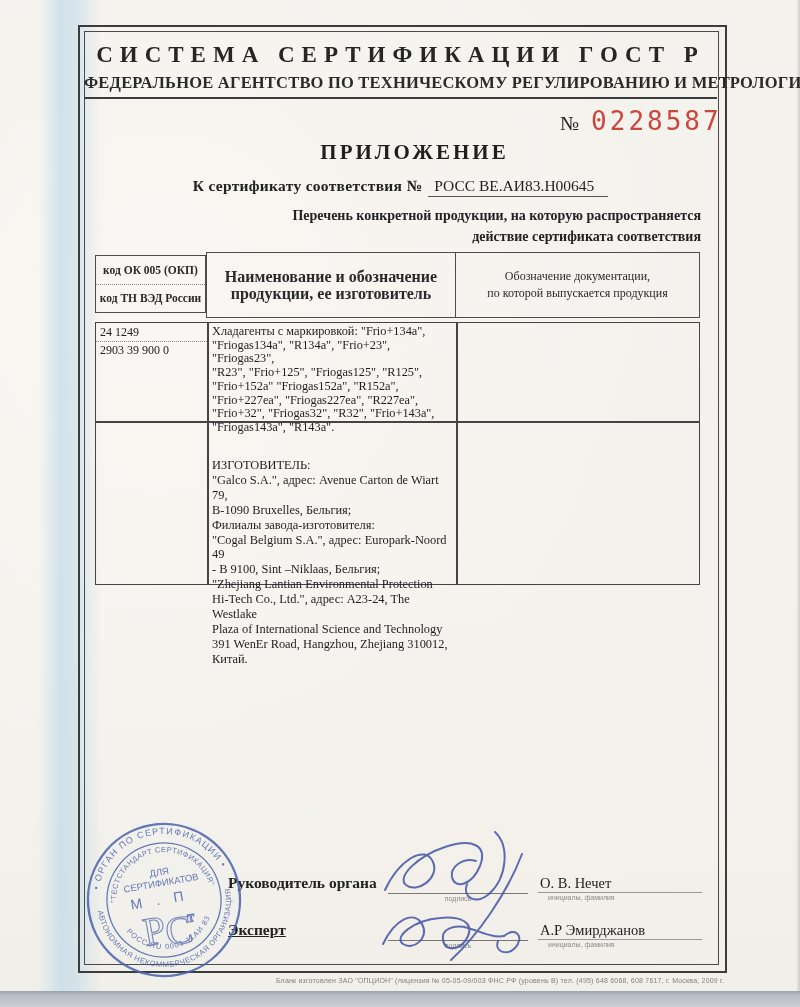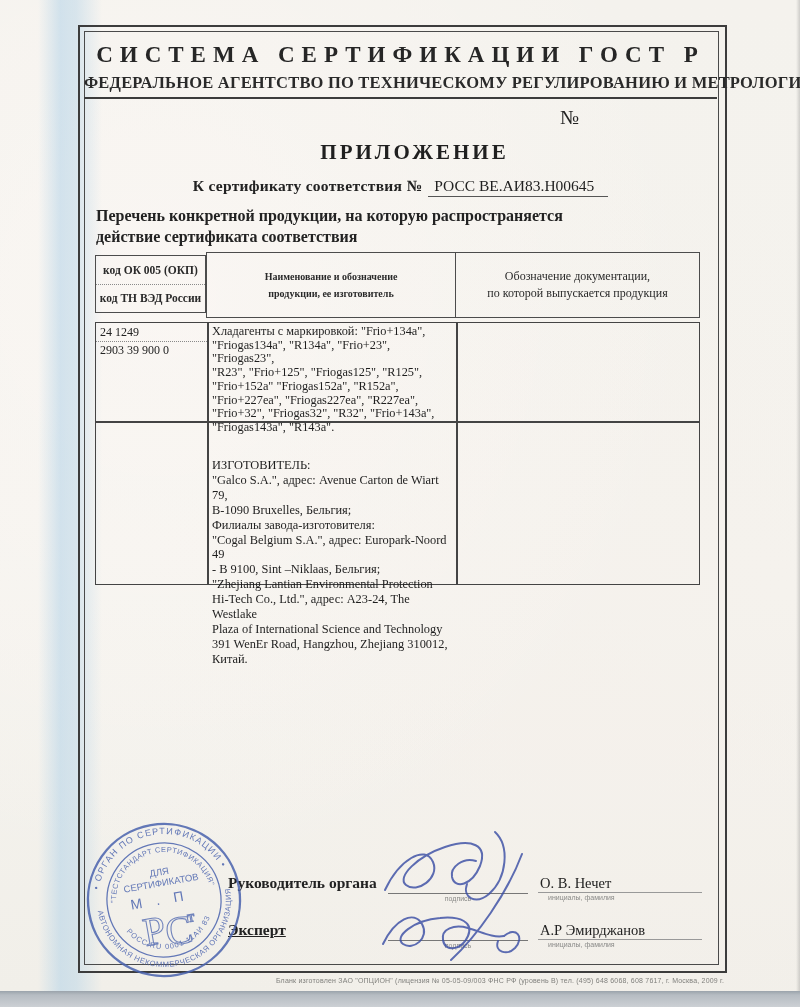--- a/index.html
+++ b/index.html
@@ -35,33 +35,33 @@
   .num-value{font-family:"DejaVu Sans Mono", monospace;font-size:26px;letter-spacing:3px;
          color:#c9473c;font-weight:normal;}
 
   .doc-title{position:absolute;left:84px;top:140px;width:633px;text-align:center;
          font-weight:bold;font-size:21px;letter-spacing:3px;color:#1f1f1f;margin-left:14px;}
   .cert-line{position:absolute;left:84px;top:177px;width:633px;text-align:center;
          font-size:15.5px;color:#222;}
   .cert-line b{letter-spacing:.3px;}
   .cert-value{display:inline-block;margin-left:2px;border-bottom:1px solid #555;
          padding:0 14px 1px 6px;font-weight:normal;}
-  .subtitle{position:absolute;left:96px;top:205px;width:633px;text-align:left;
-         font-weight:bold;font-size:16px;line-height:21px;color:#222;white-space:pre-line;}
+  .subtitle{position:absolute;left:68px;top:205px;width:633px;text-align:right;
+         font-weight:bold;font-size:14px;line-height:21px;color:#222;white-space:pre-line;}
 
   
   .th-col1{position:absolute;left:95px;top:255px;width:111px;height:58px;
          border:1.5px solid #4c4c4c;box-sizing:border-box;display:flex;flex-direction:column;}
   .th-col1 .cell{flex:1;display:flex;align-items:center;justify-content:center;
          font-weight:bold;font-size:11.5px;color:#2a2a2a;}
   .th-col1 .cell:first-child{border-bottom:1px dotted #8a8a8a;}
   .th-col23{position:absolute;left:206px;top:252px;width:494px;height:66px;
          border:1.5px solid #4c4c4c;box-sizing:border-box;display:flex;}
   .th-c2{width:249px;display:flex;align-items:center;justify-content:center;text-align:center;
-         font-weight:bold;font-size:10px;line-height:17px;color:#2a2a2a;white-space:pre-line;}
+         font-weight:bold;font-size:16px;line-height:17px;color:#2a2a2a;white-space:pre-line;}
   .th-c3{width:245px;border-left:1.5px solid #4c4c4c;box-sizing:border-box;
          display:flex;align-items:center;justify-content:center;text-align:center;
          font-weight:normal;font-size:12px;line-height:17px;color:#2a2a2a;white-space:pre-line;}
 
   
   .tbody{position:absolute;left:95px;top:322px;width:605px;height:263px;
          border:1.5px solid #444;box-sizing:border-box;}
   .tb-v1{position:absolute;left:111px;top:0;width:1.5px;height:100%;background:#444;}
   .tb-v2{position:absolute;left:360px;top:0;width:1.5px;height:100%;background:#444;}
   .tb-h1{position:absolute;left:0;top:98px;width:100%;height:1.5px;background:#444;}
@@ -109,20 +109,21 @@
 
 <div class="frame-outer"></div>
 <div class="frame-inner"></div>
 
 <div class="hdr-title">СИСТЕМА СЕРТИФИКАЦИИ ГОСТ Р</div>
 <div class="hdr-agency">ФЕДЕРАЛЬНОЕ АГЕНТСТВО ПО ТЕХНИЧЕСКОМУ РЕГУЛИРОВАНИЮ И МЕТРОЛОГИИ</div>
 <div class="hdr-rule"></div>
 
 <div class="num-row">
   <span class="num-sign">№</span>
+  <span class="num-value">0228587</span>
 </div>
 
 <div class="doc-title">ПРИЛОЖЕНИЕ</div>
 
 <div class="cert-line">
   <b>К сертификату соответствия №</b>
   <span class="cert-value">РОСС BE.АИ83.H00645</span>
 </div>
 
 <div class="subtitle">Перечень конкретной продукции,  на которую распространяется

